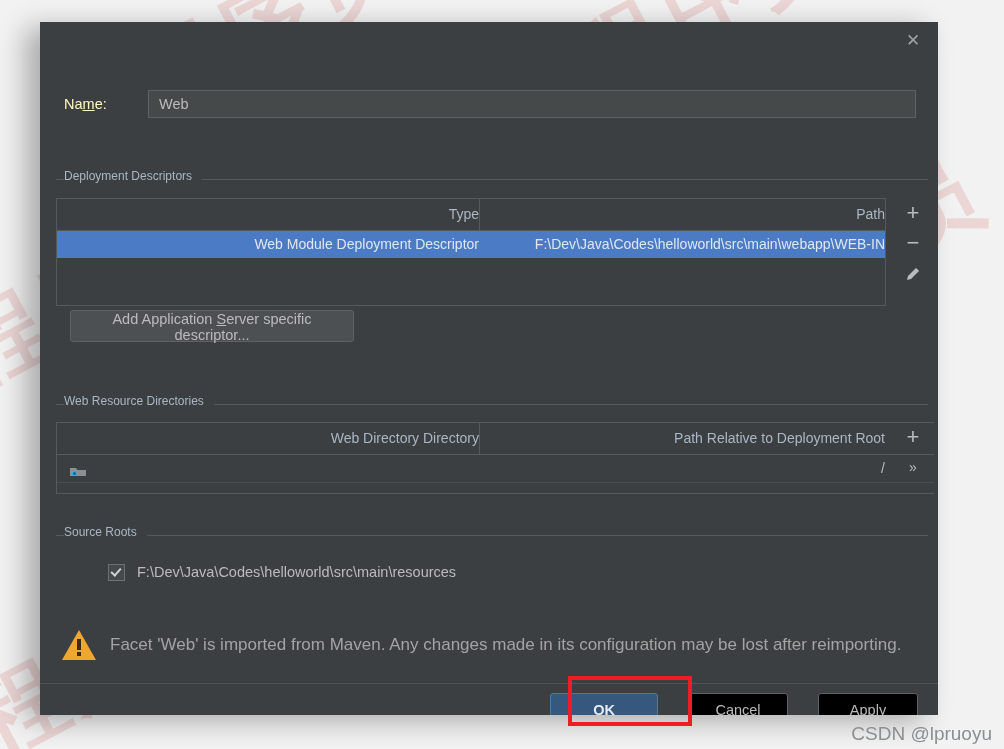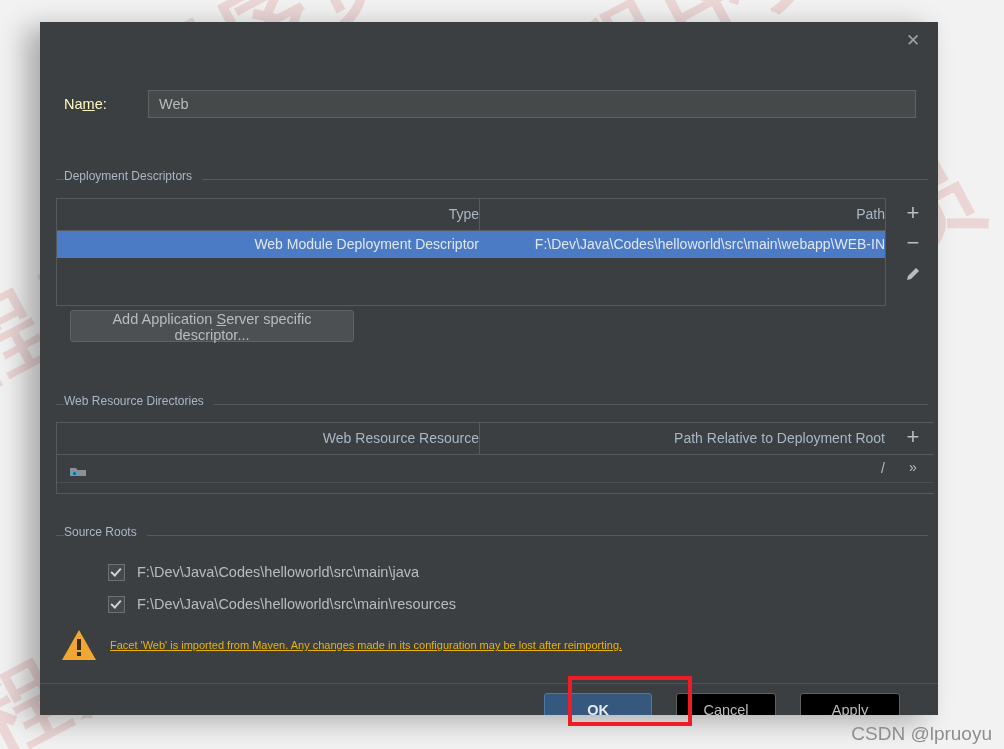--- a/index.html
+++ b/index.html
@@ -261,40 +261,39 @@
     display: flex;
     align-items: center;
   }
   .warn-ico {
     width: 38px; height: 34px;
     margin-left: 4px;
     margin-right: 12px;
     flex: 0 0 38px;
   }
   .warn-text {
-    color: #eab308;
-    font-size: 11px;
-    text-decoration: underline;
+    color: #a3a3a3;
+    font-size: 17px;
   }
 
   
   .footer {
     position: absolute;
     left: 0;
     top: 661px;
     width: 898px;
     height: 32px;
     border-top: 1px solid #4f5355;
   }
   .footer-inner {
     position: absolute;
-    right: 38px;
+    right: 20px;
     top: 9px;
     display: flex;
-    gap: 24px;
+    gap: 30px;
   }
   .btn-ok {
     background: #36587f;
     border: 1px solid #4c78a8;
     border-radius: 3px;
     color: #e6eaee;
     font-size: 14.5px;
     font-weight: bold;
     font-family: "Liberation Sans", sans-serif;
     width: 108px;
@@ -391,21 +390,21 @@
 
       <button class="btn" style="position:absolute; left:30px; top:252px; width:284px; height:32px;"><span>Add Application </span><u>S</u><span>erver specific descriptor...</span></button>
 
       <div class="section" style="top:337px;">
         <div class="sec-rule"></div>
         <div class="sec-label">Web Resource Directories</div>
       </div>
 
       <div class="table" style="left:16px; top:364px; width:878px; height:72px; border-right:none;">
         <div class="thead">
-          <div class="th" style="width:422px;">Web Resource Resource</div>
+          <div class="th" style="width:422px;">Web Directory Directory</div>
           <div class="th sep" style="width:406px;">Path Relative to Deployment Root</div>
         </div>
         <div class="trow">
           <div class="td red" style="width:422px; display:flex; align-items:center; gap:8px; padding-left:6px;">
             <span class="folder-ico">
               <svg width="18" height="14" viewBox="0 0 18 14">
                 <path d="M1 2h6l1.5 2H17v9H1z" fill="#8b9096"></path>
                 <circle cx="5.5" cy="7.5" r="2.6" fill="#35a8dd"></circle>
                 <circle cx="5.5" cy="7.5" r="1.2" fill="#1b4b66"></circle>
               </svg>
@@ -422,24 +421,20 @@
       </div>
 
       <div class="section" style="top:468px;">
         <div class="sec-rule"></div>
         <div class="sec-label">Source Roots</div>
       </div>
 
       <div class="srcbox" style="top:498px;">
         <div class="src-item">
           <span class="cbx"></span>
-          <span class="src-label">F:\Dev\Java\Codes\helloworld\src\main\java</span>
-        </div>
-        <div class="src-item">
-          <span class="cbx"></span>
           <span class="src-label">F:\Dev\Java\Codes\helloworld\src\main\resources</span>
         </div>
       </div>
 
     </div>
 
     <div class="warn">
       <span class="warn-ico">
         <svg width="38" height="34" viewBox="0 0 38 34">
           <path d="M19 2 L36 32 L2 32 Z" fill="#f0a732"></path>

